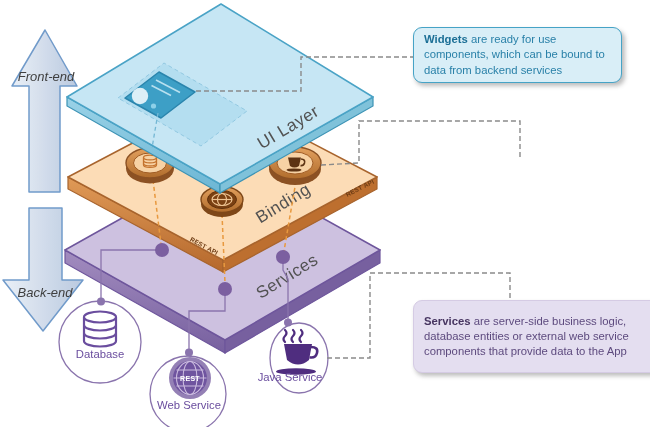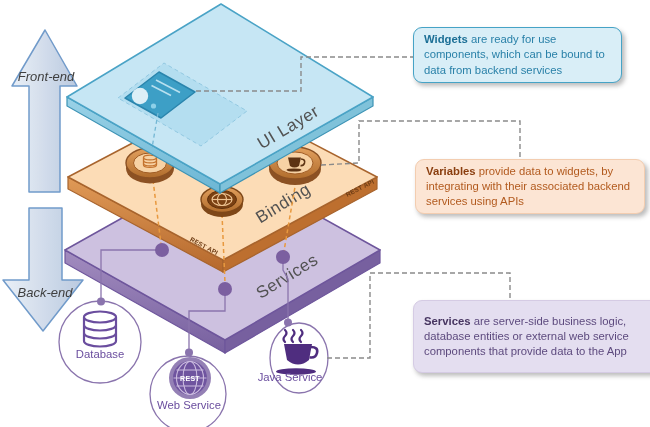--- a/index.html
+++ b/index.html
@@ -201,21 +201,17 @@
     <polyline points="196,91 301,91 301,57 413,57"></polyline>
     <polyline points="321,165 359,163 359,121 520,121 520,158"></polyline>
     <polyline points="327,358 370,358 370,273 510,273 510,299"></polyline>
   </g>
 </svg>
 
 <div class="callout" id="co-widgets">
   <p><b>Widgets</b>
   <span>are ready for use components, which can be bound to data from backend services</span></p>
 </div>
-<div class="callout" id="co-variables">
-  <p><b>Variables</b>
-  <span>provide data to widgets, by integrating with their associated backend services using APIs</span></p>
-</div>
 <div class="callout" id="co-services">
   <p><b>Services</b>
   <span>are server-side business logic, database entities or external web service components that provide data to the App</span></p>
 </div>
 </div>
 
 </body></html>

